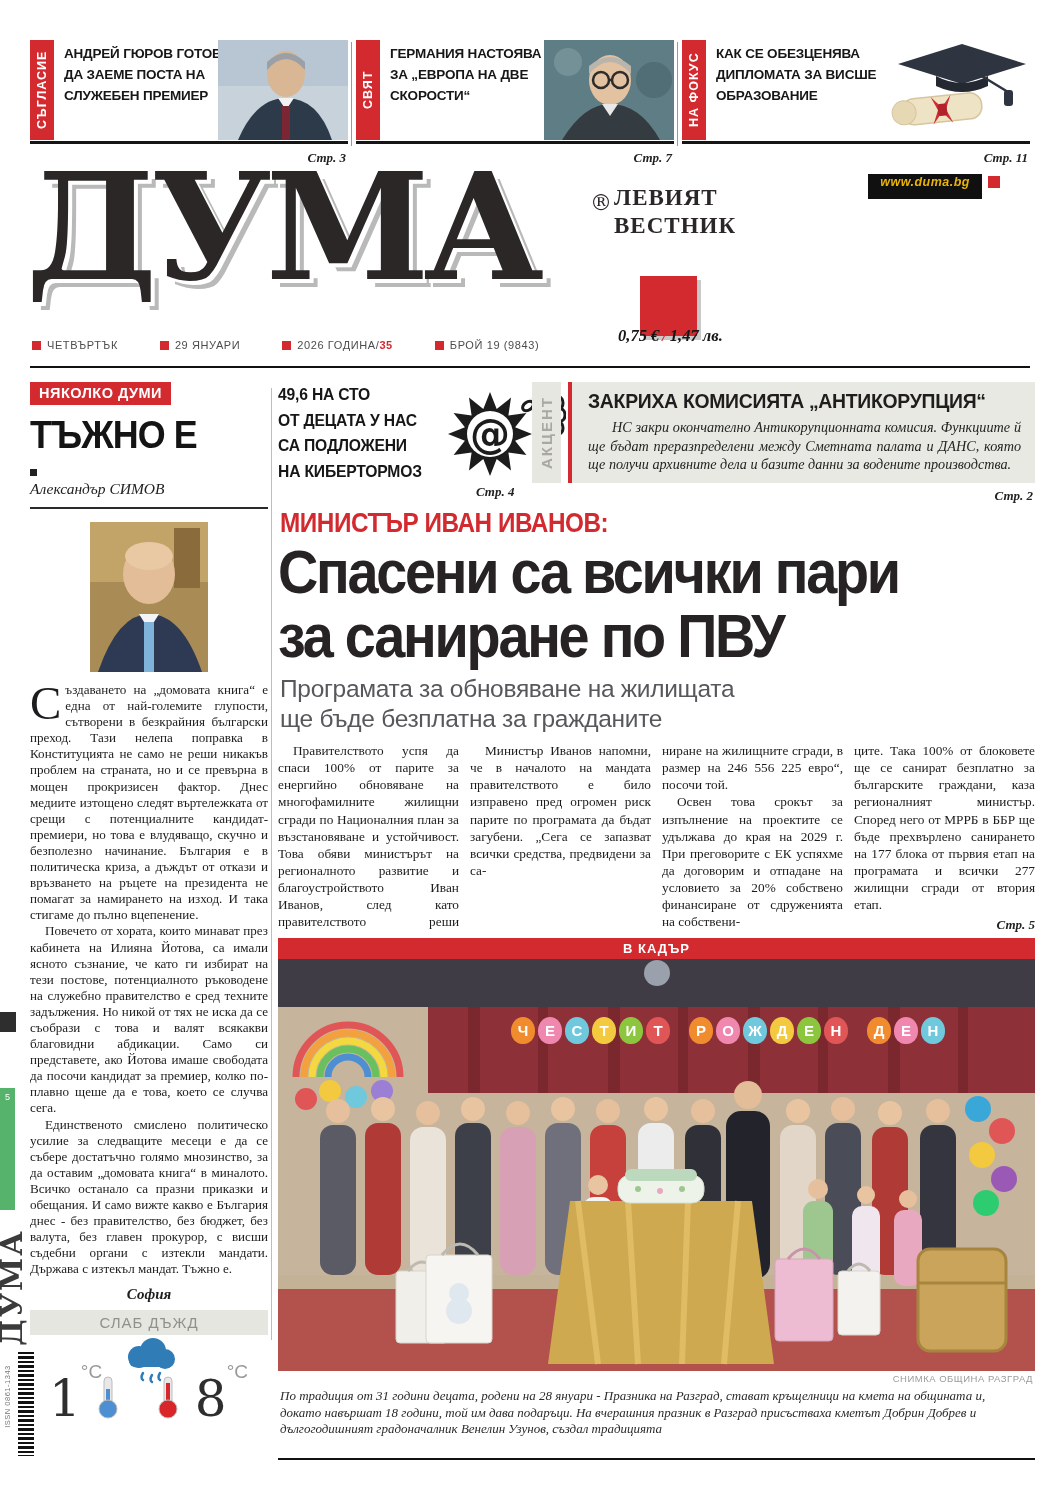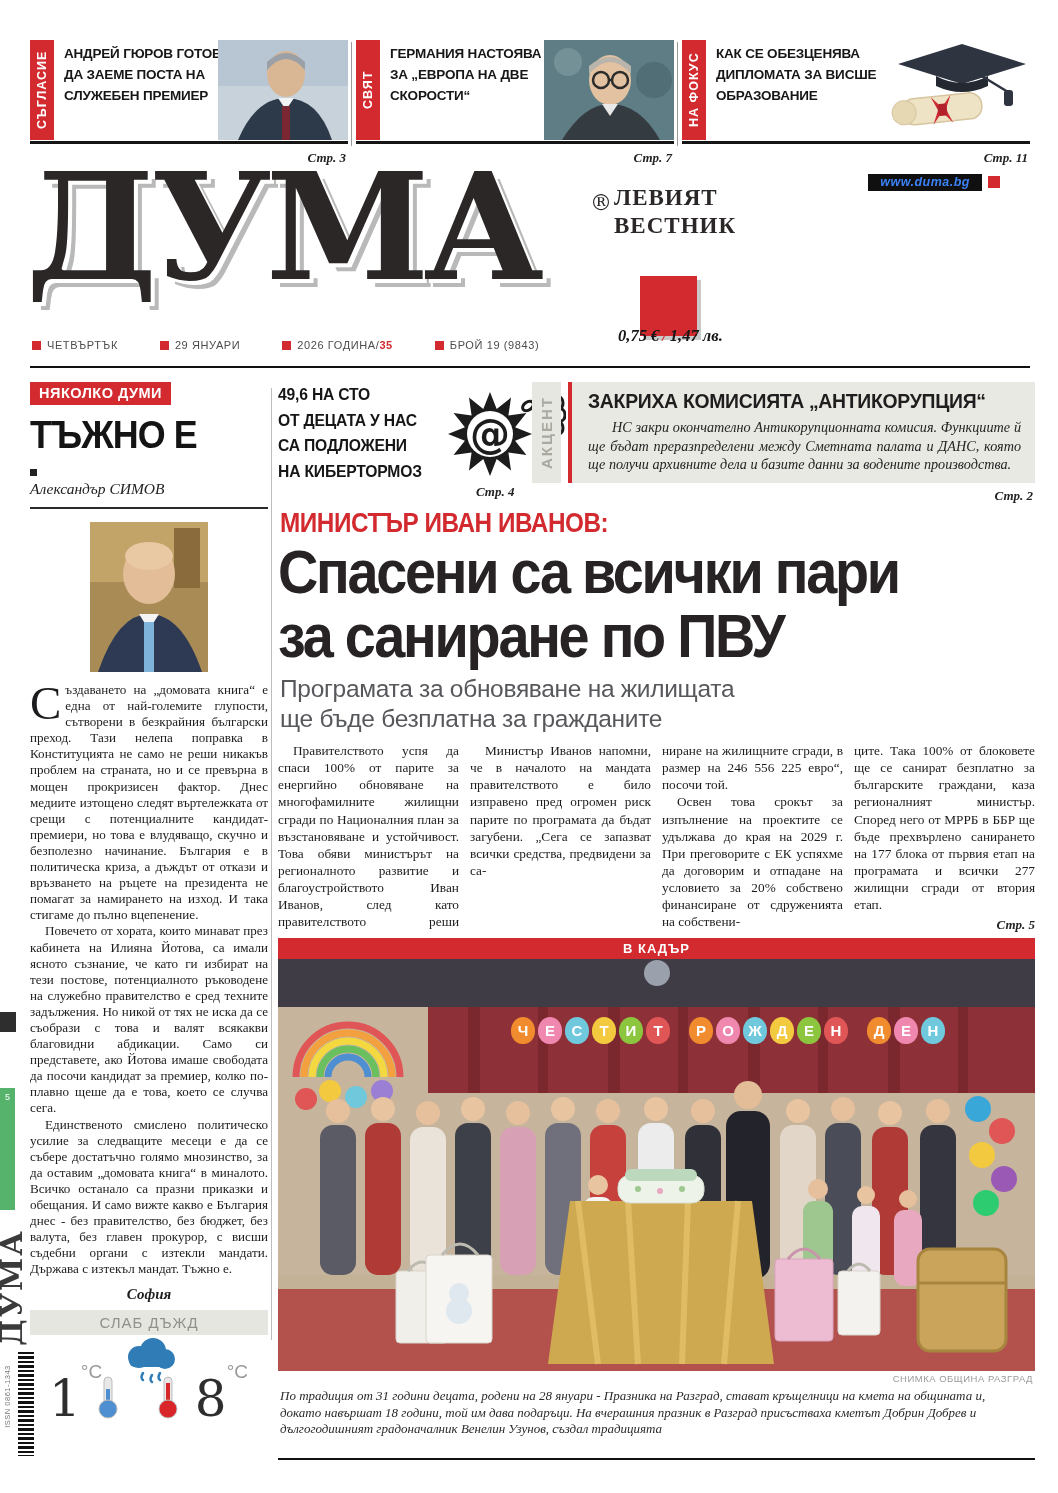--- a/index.html
+++ b/index.html
@@ -36,22 +36,22 @@
   .red-square-big { position:absolute; left:610px; top:100px; width:57px; height:60px; background:#d22a2f; box-shadow:4px 4px 0 #c9c9c9; }
   .partner { position:absolute; left:748px; top:-2px; width:205px; text-align:center; }
   .partner-text { margin-top:2px; color:#2e3b8c; font-size:26px; line-height:1.05; letter-spacing:.5px; }
   .partner .pageref { position:absolute; right:-50px; top:128px; }
   .price { position:absolute; left:588px; top:150px; font-family:"Liberation Serif", serif; font-style:italic; font-weight:bold; font-size:16.5px; color:#161616; }
   .price .sep { color:#d22a2f; padding:0 3px; }
   .dateline { position:absolute; left:2px; top:163px; display:flex; gap:42px; align-items:center; }
   .dl-item { display:flex; align-items:center; gap:6px; font-size:11px; letter-spacing:.6px; color:#4c4c4c; }
   .dl-sq { width:9px; height:9px; background:#d22a2f; display:inline-block; }
   .dl-red { color:#d22a2f; font-weight:bold; }
-  .www-bar { position:absolute; right:76px; top:174px; background:#101010; color:#3b82f6; font-weight:bold; font-style:italic;
-             font-size:12.5px; padding:1px 12px 2px; letter-spacing:.5px; }
+  .www-bar { position:absolute; right:76px; top:174px; background:#101010; color:#eab308; font-weight:bold; font-style:italic;
+             font-size:12.5px; padding:1px 12px 10px; letter-spacing:.5px; }
   .www-sq { position:absolute; right:58px; top:176px; width:12px; height:12px; background:#d22a2f; }
   .masthead-rule { position:absolute; left:30px; right:28px; top:366px; border-top:2.5px solid #111; }
 
   
   .left-col { position:absolute; left:30px; top:382px; width:238px; }
   .kicker-box { display:inline-block; background:#d22a2f; color:#fff; font-weight:bold; font-size:14.5px; letter-spacing:.5px; padding:3px 9px 4px; }
   .opinion-title { margin:8px 0 12px; font-size:39px; font-weight:bold; letter-spacing:-1px; color:#141414; transform:scaleX(.92); transform-origin:0 50%; }
   .sq-bullet { width:7px; height:7px; background:#222; margin:2px 0 4px; }
   .author { font-family:"Liberation Serif", serif; font-style:italic; font-size:15.5px; color:#222; padding-bottom:9px; border-bottom:2px solid #2a2a2a; }
   .op-photo { width:118px; height:150px; margin:13px auto 10px; position:relative; overflow:hidden; }

